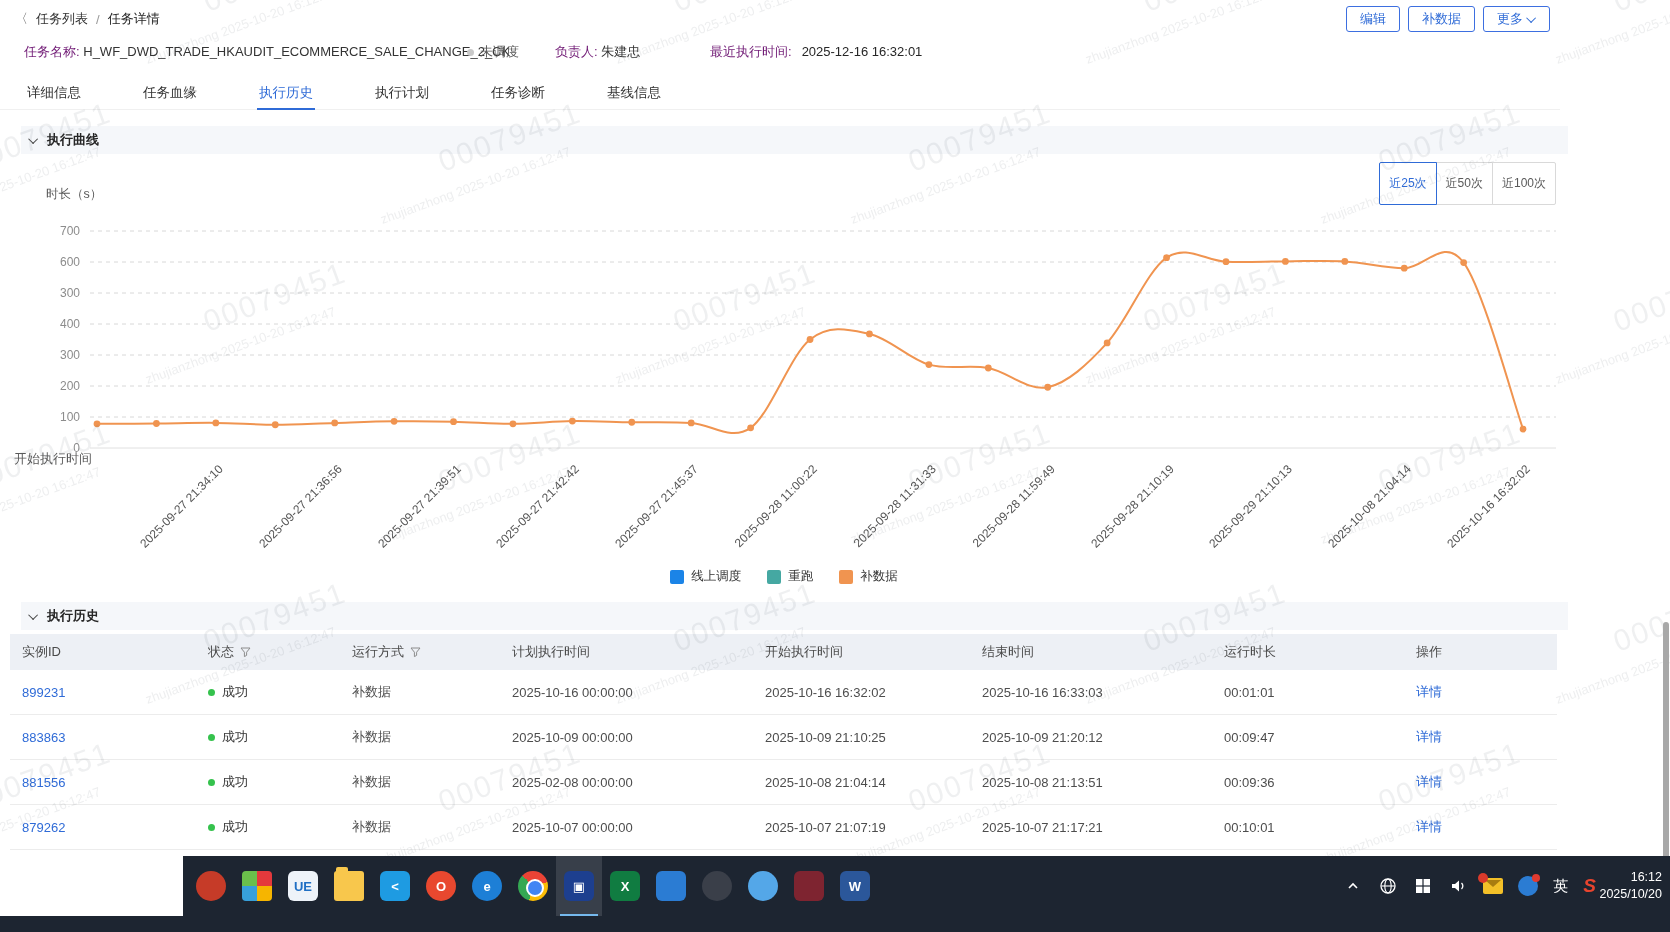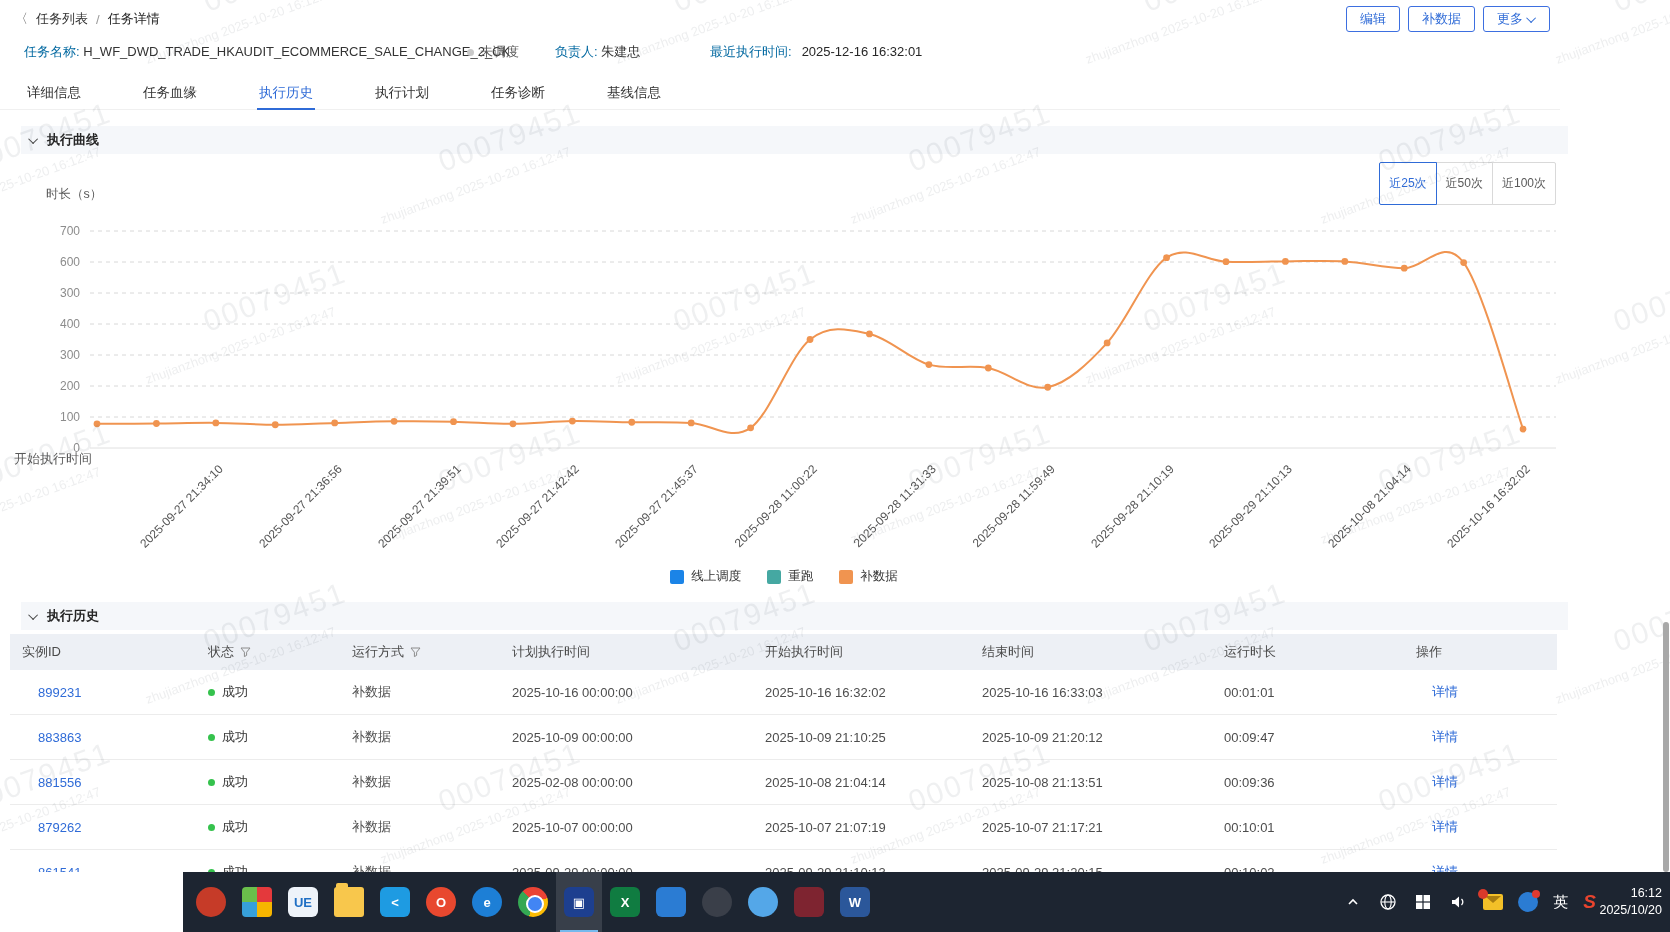--- a/index.html
+++ b/index.html
@@ -12,21 +12,21 @@
   .breadcrumb{position:absolute;left:15px;top:10px;font-size:13px;color:#333;display:flex;align-items:center;gap:8px;}
   .bc-back{color:#666;font-size:13px;cursor:pointer;}
   .bc-sep{color:#999;}
   .bc-current{color:#262626;}
   .top-actions{position:absolute;right:120px;top:6px;display:flex;gap:8px;}
   .btn-outline{height:26px;padding:0 13px;border:1px solid #3d6fe0;border-radius:3px;background:#fff;color:#2f6bd7;font-size:13px;display:flex;align-items:center;gap:6px;cursor:pointer;}
   .caret-down{width:7px;height:7px;border-left:1.5px solid #2f6bd7;border-bottom:1.5px solid #2f6bd7;transform:rotate(-45deg) translateY(-2px);display:inline-block;}
 
   
   .meta-row{position:absolute;left:0;top:40px;height:22px;width:100%;font-size:13px;color:#333;}
-  .meta-row .lbl{color:#0369a1;}
+  .meta-row .lbl{color:#701a75;}
   .m-name{position:absolute;left:24px;top:3px;}
   .m-status{position:absolute;left:467px;top:3px;display:flex;align-items:center;gap:6px;color:#595959;}
   .dot{width:7px;height:7px;border-radius:50%;display:inline-block;}
   .dot-gray{background:#c9c9c9;}
   .dot-green{background:#35c24d;}
   .m-owner{position:absolute;left:555px;top:3px;}
   .m-lastrun{position:absolute;left:710px;top:3px;}
   .m-lastrun .val{margin-left:10px;color:#262626;}
 
   
@@ -56,39 +56,39 @@
   .legend{position:absolute;left:0;top:418px;width:1568px;display:flex;justify-content:center;gap:26px;}
   .legend-item{display:flex;align-items:center;gap:7px;font-size:12.5px;color:#333;cursor:pointer;}
   .legend-swatch{width:14px;height:14px;border-radius:2px;display:inline-block;}
 
   
   .table{position:absolute;left:10px;top:634px;width:1547px;height:238px;overflow:hidden;font-size:13px;}
   .trow{display:grid;grid-template-columns:186px 144px 160px 253px 217px 242px 192px 141px;padding-left:12px;align-items:center;}
   .thead{height:36px;background:#edf0f5;color:#4a4a4a;}
   .th{display:flex;align-items:center;gap:6px;}
   .tbody-row{height:45px;border-bottom:1px solid #ececec;color:#4d4d4d;}
-  .id-link,.action-link{color:#2f6bd7;cursor:pointer;margin-left:16px;}
+  .id-link,.action-link{color:#2f6bd7;cursor:pointer;}
   .cell-status{display:flex;align-items:center;gap:7px;color:#333;}
   .funnel{cursor:pointer;display:inline-flex;}
 
   
   .activation{position:absolute;left:1349px;top:793px;color:#999;pointer-events:none;z-index:40;}
   .act1{font-size:22px;line-height:26px;}
   .act2{font-size:13px;margin-top:7px;}
 
   
   .scroll-thumb{position:absolute;right:1px;top:622px;width:6px;height:250px;background:#a8a8a8;border-radius:3px;cursor:pointer;z-index:60;}
 
   
   #wm{position:absolute;left:0;top:0;width:1670px;height:872px;pointer-events:none;z-index:30;overflow:hidden;}
   .wm-big{position:absolute;font-size:30px;color:rgba(80,85,100,0.09);transform:rotate(-20deg);white-space:nowrap;letter-spacing:2px;}
   .wm-small{position:absolute;font-size:13px;color:rgba(80,85,100,0.10);transform:rotate(-20deg);white-space:nowrap;}
 
   
-  .taskbar{position:absolute;left:0;bottom:0;width:1670px;height:60px;background:#1d2531;z-index:100;display:flex;align-items:center;}
+  .taskbar{position:absolute;left:0;bottom:0;width:1670px;height:76px;background:#1d2531;z-index:100;display:flex;align-items:center;}
   .tb-search{position:absolute;left:0;top:0;width:183px;height:60px;background:#fff;cursor:text;}
   .tb-apps{position:absolute;left:188px;top:0;height:60px;display:flex;align-items:center;}
   .tb-btn{width:46px;height:60px;display:flex;align-items:center;justify-content:center;cursor:pointer;position:relative;}
   .tb-btn.active{background:rgba(255,255,255,0.12);}
   .tb-btn.active::after{content:"";position:absolute;left:4px;right:4px;bottom:0;height:2px;background:#76b9ed;}
   .tb-icon{width:30px;height:30px;display:flex;align-items:center;justify-content:center;font-weight:bold;font-size:13px;}
   .k-circle{border-radius:50%;}
   .k-square{border-radius:6px;}
   .k-folder{border-radius:3px;position:relative;}
   .k-folder::before{content:"";position:absolute;left:2px;top:-4px;width:12px;height:5px;background:inherit;border-radius:2px 2px 0 0;}

